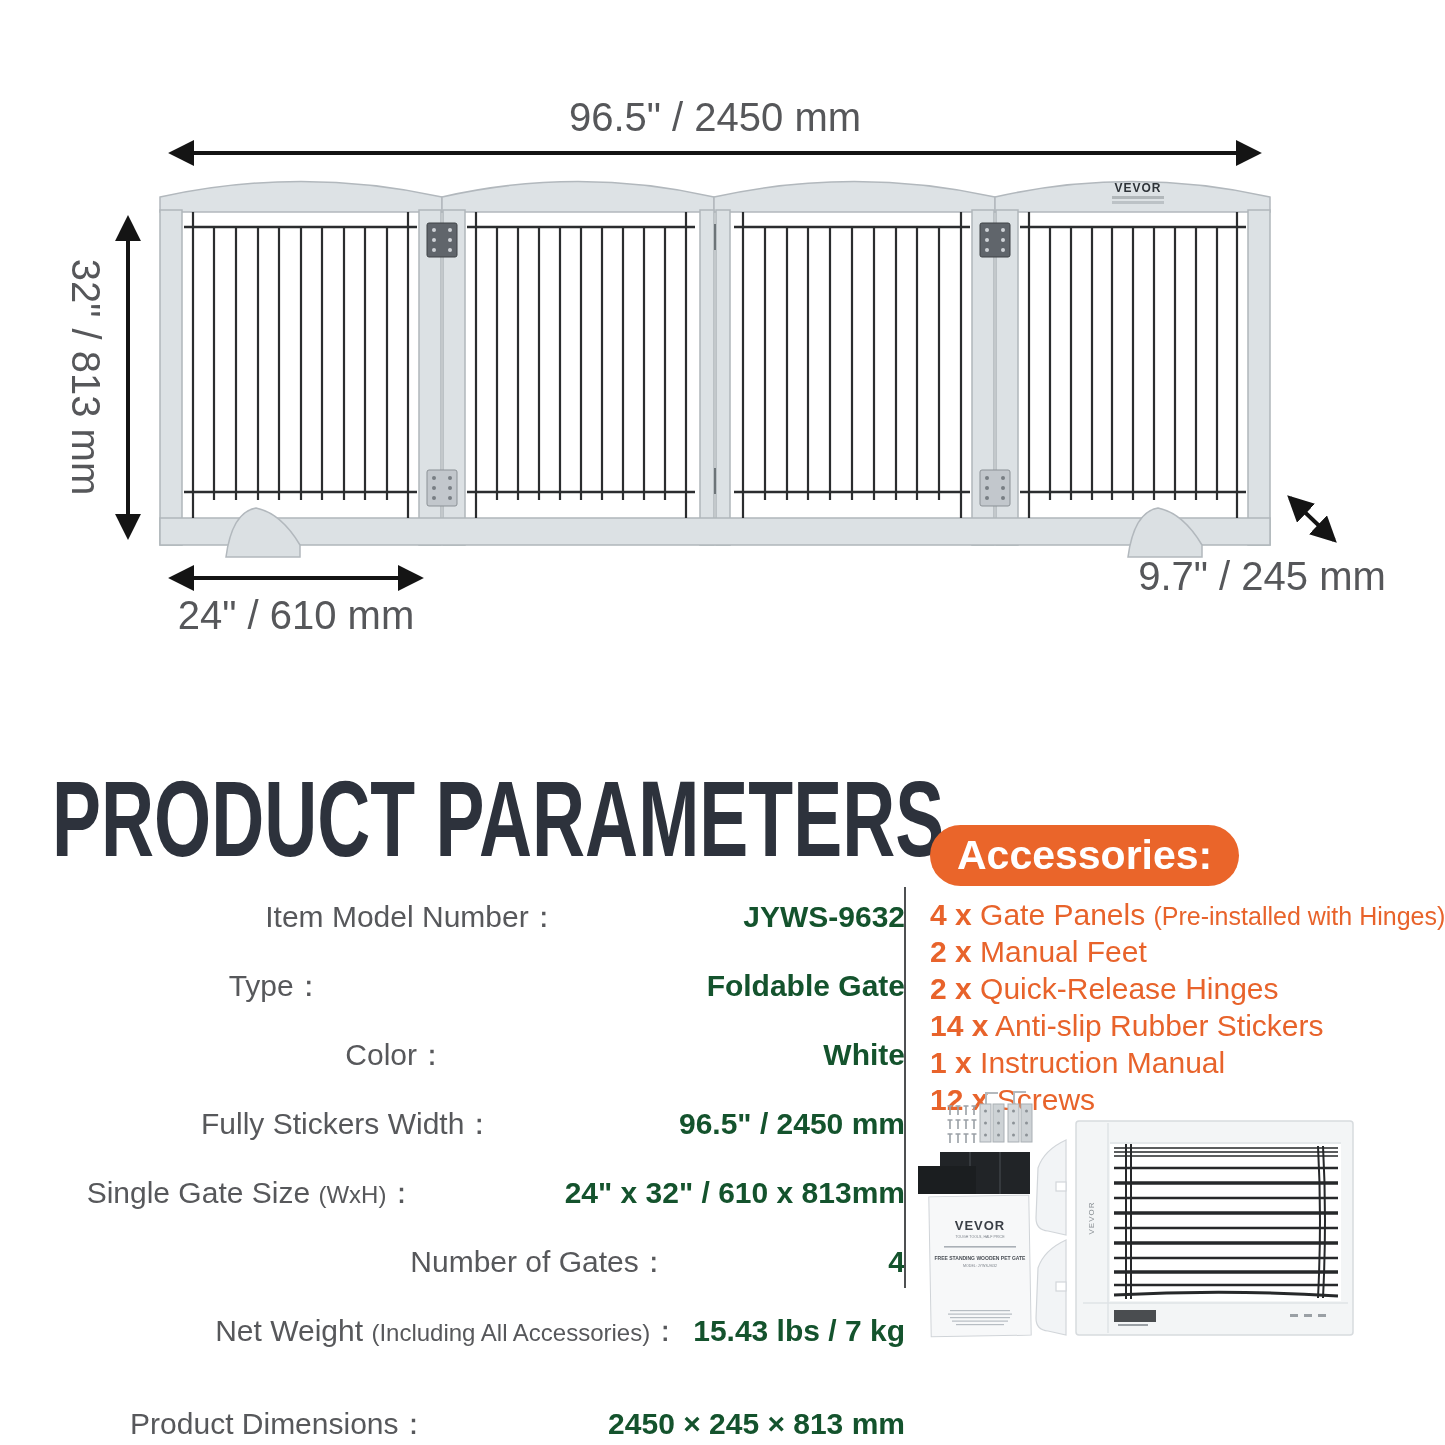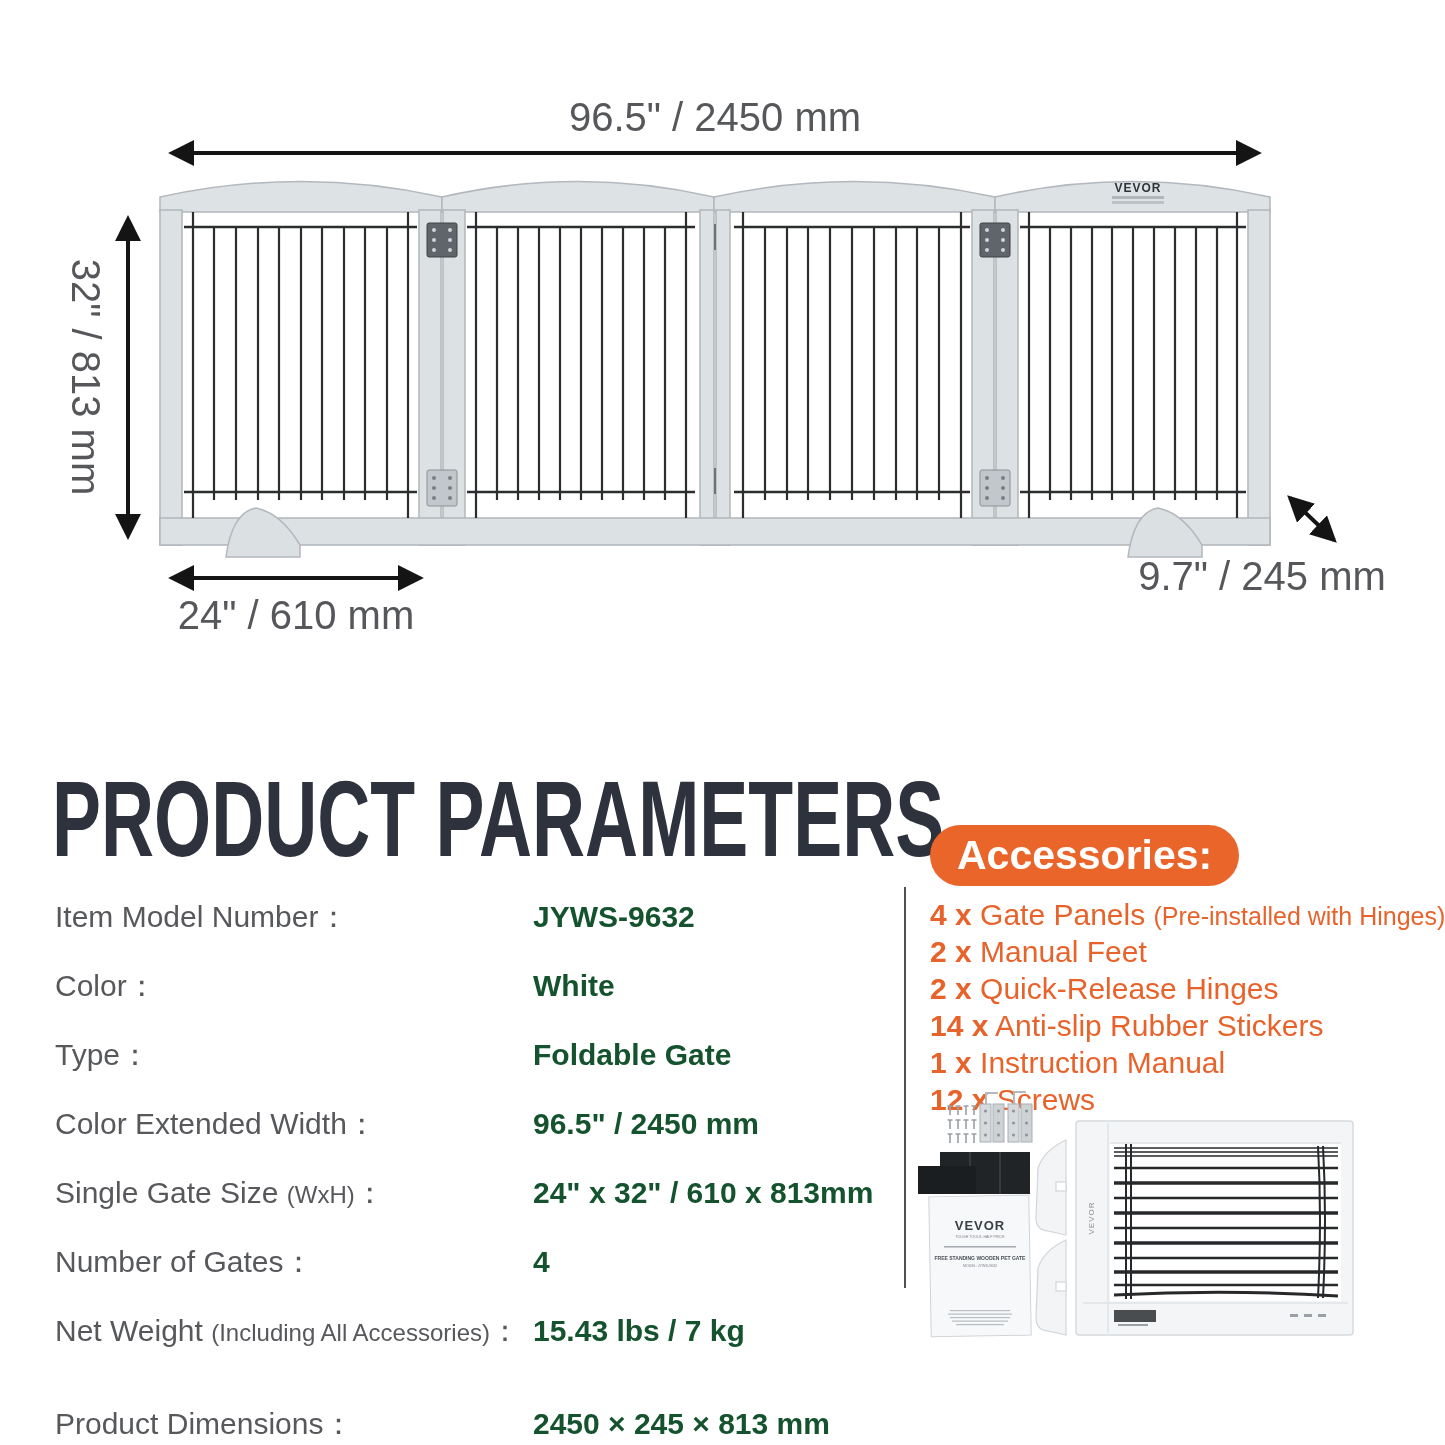--- a/index.html
+++ b/index.html
@@ -4,21 +4,21 @@
 <style>
   html,body{margin:0;padding:0;background:#fff;}
   .canvas{position:relative;width:1445px;height:1445px;background:#ffffff;overflow:hidden;
           font-family:"Liberation Sans",sans-serif;}
   .abs{position:absolute;}
   
   .pp-title{left:52px;top:765px;font-size:108px;font-weight:700;line-height:1;color:#2d323c;
             transform:scaleX(0.68);transform-origin:left top;white-space:nowrap;letter-spacing:0px;}
   
   .specs{left:55px;top:902px;width:850px;}
-  .spec-row{display:flex;align-items:baseline;margin-bottom:15px;font-size:30px;line-height:30px;color:#57585b;}
+  .spec-row{display:flex;align-items:baseline;margin-bottom:15px;font-size:30px;line-height:30px;color:#57585b;justify-content:flex-end;}
   .spec-label{flex:0 0 auto;min-width:478px;white-space:nowrap;}
   .spec-small{font-size:24px;}
   .spec-value{font-weight:700;color:#14532d;white-space:nowrap;}
   .spec-value .v2{margin-top:24px;}
   
   .divider{left:904px;top:887px;width:2px;height:401px;background:#4e5052;}
   
   .acc{left:930px;top:825px;width:515px;}
   .acc-pill{display:inline-block;background:#ea652a;color:#ffffff;font-weight:700;
             font-size:41px;line-height:61px;padding:0 27px;border-radius:32px;}
@@ -155,35 +155,35 @@
 
   <div class="abs specs">
     <div class="spec-row">
       <span class="spec-label"><span>Item Model Number</span><span class="spec-small"></span><span>：</span></span>
       <span class="spec-value">
           <div>JYWS-9632</div>
           <div class="v2"></div>
         </span>
     </div>
     <div class="spec-row">
+      <span class="spec-label"><span>Type</span><span class="spec-small"></span><span>：</span></span>
+      <span class="spec-value">
+          <div>Foldable Gate</div>
+          <div class="v2"></div>
+        </span>
+    </div>
+    <div class="spec-row">
       <span class="spec-label"><span>Color</span><span class="spec-small"></span><span>：</span></span>
       <span class="spec-value">
           <div>White</div>
           <div class="v2"></div>
         </span>
     </div>
     <div class="spec-row">
-      <span class="spec-label"><span>Type</span><span class="spec-small"></span><span>：</span></span>
-      <span class="spec-value">
-          <div>Foldable Gate</div>
-          <div class="v2"></div>
-        </span>
-    </div>
-    <div class="spec-row">
-      <span class="spec-label"><span>Color Extended Width</span><span class="spec-small"></span><span>：</span></span>
+      <span class="spec-label"><span>Fully Stickers Width</span><span class="spec-small"></span><span>：</span></span>
       <span class="spec-value">
           <div>96.5" / 2450 mm</div>
           <div class="v2"></div>
         </span>
     </div>
     <div class="spec-row">
       <span class="spec-label"><span>Single Gate Size </span><span class="spec-small">(WxH)</span><span>：</span></span>
       <span class="spec-value">
           <div>24" x 32" / 610 x 813mm</div>
           <div class="v2"></div>

